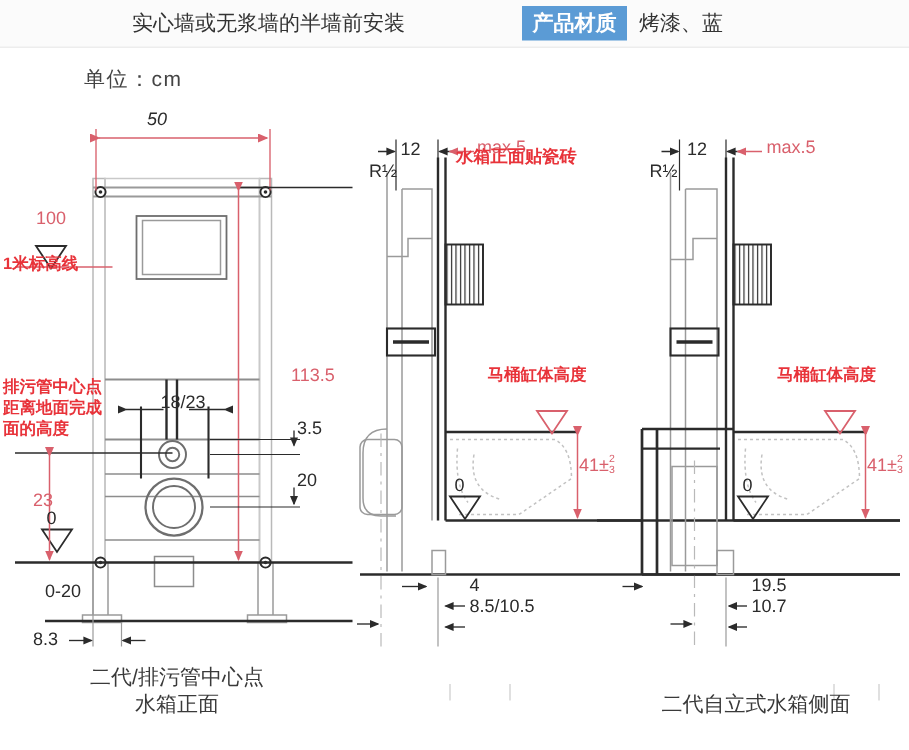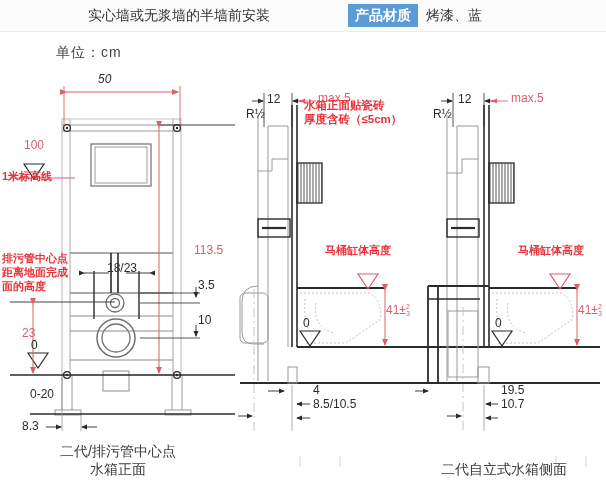--- a/index.html
+++ b/index.html
@@ -273,34 +273,33 @@
     </svg>
 
     <div class="lbl lbl-unit" style="left:56px;top:14px;">单位：cm</div>
 
     <div class="lbl lbl-red" style="left:2px;top:92px;margin-top:48px;">1米标高线</div>
     <div class="lbl lbl-redthin" style="left:24px;top:108px;font-size:12px;">100</div>
     <div class="lbl lbl-blk" style="left:98px;top:42px;font-size:12px;font-style:italic;">50</div>
     <div class="lbl lbl-redthin" style="left:194px;top:213px;font-size:12px;">113.5</div>
     <div class="lbl lbl-blk" style="left:107px;top:231px;font-size:12px;">18/23</div>
     <div class="lbl lbl-blk" style="left:198px;top:248px;font-size:12px;">3.5</div>
-    <div class="lbl lbl-blk" style="left:198px;top:283px;font-size:12px;">10</div>
+    <div class="lbl lbl-blk" style="left:198px;top:283px;font-size:12px;">20</div>
     <div class="lbl lbl-redthin" style="left:22px;top:296px;font-size:12px;">23</div>
     <div class="lbl lbl-blk" style="left:31px;top:308px;font-size:12px;">0</div>
     <div class="lbl lbl-blk" style="left:30px;top:357px;font-size:12px;">0-20</div>
     <div class="lbl lbl-blk" style="left:22px;top:389px;font-size:12px;">8.3</div>
     <div class="lbl lbl-red" style="left:2px;top:222px;">排污管中心点</div>
     <div class="lbl lbl-red" style="left:2px;top:236px;">距离地面完成</div>
     <div class="lbl lbl-red" style="left:2px;top:250px;">面的高度</div>
 
     <div class="lbl lbl-blk" style="left:267px;top:62px;font-size:12px;">12</div>
     <div class="lbl lbl-redthin" style="left:318px;top:61px;font-size:12px;">max.5</div>
     <div class="lbl lbl-blk" style="left:246px;top:77px;font-size:12px;">R½</div>
     <div class="lbl lbl-red" style="left:304px;top:68px;font-size:11.5px;">水箱正面贴瓷砖</div>
-    <div class="lbl lbl-red" style="left:304px;top:82px;font-size:11.5px;">厚度含砖（≤5cm）</div>
     <div class="lbl lbl-red" style="left:325px;top:214px;">马桶缸体高度</div>
     <div class="lbl lbl-redthin" style="left:386px;top:273px;font-size:12px;">
       <span>41±</span><span class="frac"><span>2</span><br><span>3</span></span>
     </div>
     <div class="lbl lbl-blk" style="left:303px;top:286px;font-size:12px;">0</div>
     <div class="lbl lbl-blk" style="left:313px;top:353px;font-size:12px;">4</div>
     <div class="lbl lbl-blk" style="left:313px;top:367px;font-size:12px;">8.5/10.5</div>
 
     <div class="lbl lbl-blk" style="left:458px;top:62px;font-size:12px;">12</div>
     <div class="lbl lbl-redthin" style="left:511px;top:61px;font-size:12px;">max.5</div>

